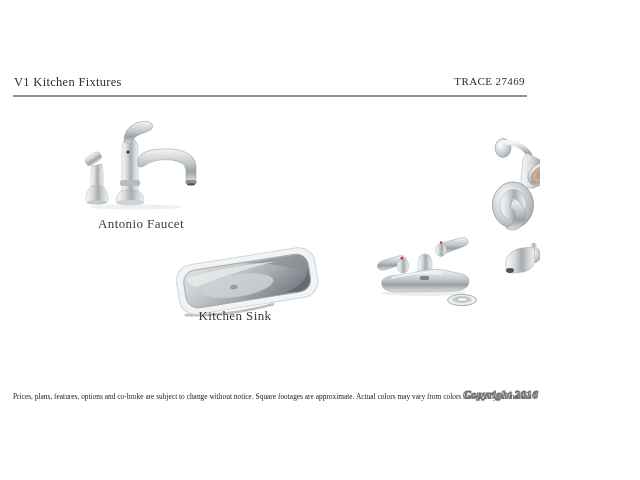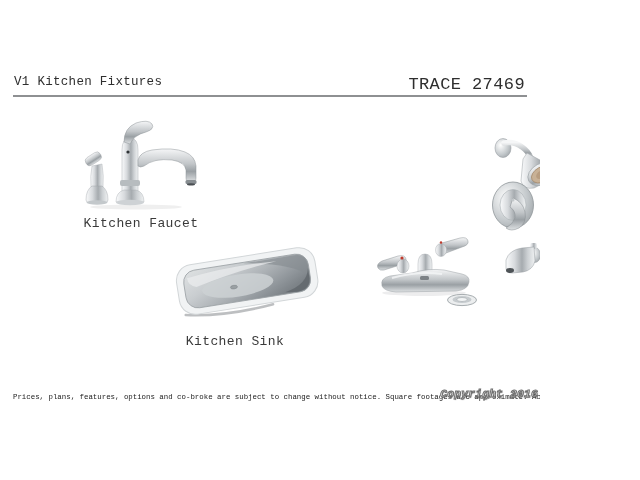--- a/index.html
+++ b/index.html
@@ -1,28 +1,28 @@
 <!DOCTYPE html>
 <html><head>
 <meta charset="utf-8">
 <style>
   html,body{margin:0;padding:0;background:#fff;}
   #page{
     position:relative;width:540px;height:480px;background:#ffffff;
-    font-family:Liberation Mono, monospace;overflow:hidden;
+    font-family:Liberation Serif, serif;overflow:hidden;
   }
   .abs{position:absolute;}
   
   .hdr-title{left:14px;top:75px;font-size:12.5px;font-weight:500;color:#2e2e2e;letter-spacing:.3px;}
-  .hdr-trace{right:15px;top:75px;font-size:17px;font-weight:500;color:#2e2e2e;letter-spacing:.4px;}
+  .hdr-trace{right:15px;top:75px;font-size:11px;font-weight:500;color:#2e2e2e;letter-spacing:.4px;}
   .hdr-rule{left:13px;right:13px;top:95px;height:2px;background:#8e9092;}
   
   .fig-label{width:170px;text-align:center;font-size:13px;font-weight:500;color:#3a3a3a;letter-spacing:.4px;}
   .lbl-faucet{left:56px;top:216px;}
-  .lbl-sink{left:150px;top:334px;}
+  .lbl-sink{left:150px;top:308px;}
   .lbl-bath{left:406px;top:327px;}
   
   .disclaimer{left:13px;top:392px;font-size:7.4px;line-height:10px;color:#1a1a1a;}
   .disclaimer div{white-space:nowrap;}
   .watermark{right:2px;top:388px;text-align:right;font-style:italic;font-weight:700;
     font-size:11.3px;line-height:13.5px;letter-spacing:.2px;
     color:#efefef;-webkit-text-stroke:1px #6e6e6e;
     text-shadow:.5px 1px 1px rgba(60,60,60,.55), -0.5px -0.5px 0 rgba(255,255,255,.8);}
   svg{display:block;}
 </style>
@@ -67,21 +67,21 @@
       <ellipse cx="52" cy="92.5" rx="14" ry="2.8" fill="#ced2d5"></ellipse>
 
       <path d="M46,32 Q46,18 58,13 Q70,9 74,14 Q77,19 68,22 Q56,25 52,34 Z" fill="url(#kf-ch)" stroke="#8f9599" stroke-width=".5"></path>
       <circle cx="50" cy="42" r="1.6" fill="#2f3336"></circle>
 
       <path d="M60,50 Q62,42 74,40 Q95,37 107,42 Q117,46 118,56 L118,68 Q118,72 113,72 Q108,72 108,68 L108,60 Q107,52 94,50 Q76,48 66,56 Q62,58 60,56 Z" fill="url(#kf-ch)" stroke="#8f9599" stroke-width=".5"></path>
       <rect x="107.5" y="70" width="11" height="4" rx="1.5" fill="#878d91"></rect>
       <ellipse cx="113" cy="74.4" rx="4" ry="1.1" fill="#4a4f53"></ellipse>
     </svg>
   </div>
-  <div class="abs fig-label lbl-faucet">Kitchen Faucet</div>
+  <div class="abs fig-label lbl-faucet">Antonio Faucet</div>
 
   <div class="abs" style="left:171px;top:238px;">
     <svg width="152" height="80" viewBox="0 0 152 80">
       <defs>
         <linearGradient id="ks-bowl" x1="0" y1="0" x2="1" y2=".6">
           <stop offset="0" stop-color="#dfe2e3"></stop>
             <stop offset=".35" stop-color="#c9cdd0"></stop>
           <stop offset=".6" stop-color="#aeb3b7"></stop>
             <stop offset=".85" stop-color="#8f959a"></stop>
           <stop offset="1" stop-color="#7d8388"></stop>

